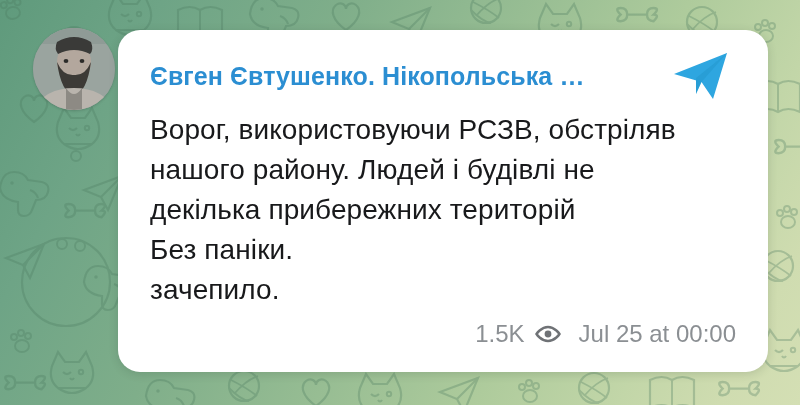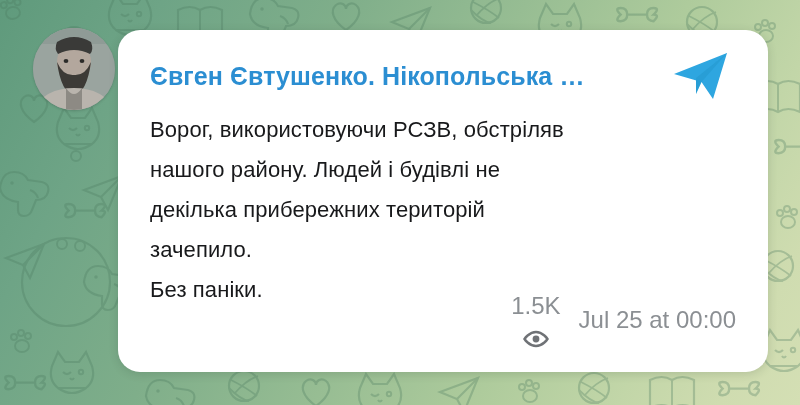--- a/index.html
+++ b/index.html
@@ -83,42 +83,41 @@
   .tg-logo {
     flex: 0 0 auto;
     margin-right: 8px;
     margin-top: 2px;
   }
   .tg-logo svg { display:block; }
 
   .message-body {
     margin-top: 14px;
     color: #18191b;
-    font-size: 22px;
+    font-size: 28px;
     line-height: 40px;
     letter-spacing: .1px;
     max-width: 560px;
   }
   .message-body .para { margin: 0; }
 
   .card-footer {
     position: absolute;
     right: 32px;
     bottom: 24px;
     display: flex;
     align-items: center;
     gap: 12px;
     color: #8b8f93;
     font-size: 24px;
   }
   .views {
     display: flex;
     align-items: center;
     gap: 10px;
-    flex-direction: column;
   }
   .views .eye-icon { display:flex; align-items:center; }
   .views .eye-icon svg { display:block; }
   .timestamp { margin-left: 6px; }
 </style>
 </head>
 <body>
 
 <div id="screenshot">
 
@@ -238,22 +237,22 @@
           <path d="M29.5 30 L55 1 L24 26 L24 42 Z" fill="#2ea6e0"></path>
           <path d="M24 26 L55 1 L29.5 30 L24 42 Z" fill="#1d8ec4" opacity=".35"></path>
         </svg>
       </div>
     </div>
 
     <div class="message-body">
       <p class="para">Ворог, використовуючи РСЗВ, обстріляв</p>
       <p class="para">нашого району. Людей і будівлі не</p>
       <p class="para">декілька прибережних територій</p>
+      <p class="para">Без паніки.</p>
       <p class="para">зачепило.</p>
-      <p class="para">Без паніки.</p>
     </div>
 
     <div class="card-footer">
       <div class="views">
         <span>1.5K</span>
         <span class="eye-icon">
           <svg width="26" height="18" viewBox="0 0 26 18" xmlns="http://www.w3.org/2000/svg">
             <path d="M13 2 C20 2 24.5 9 24.5 9 C24.5 9 20 16 13 16 C6 16 1.5 9 1.5 9 C1.5 9 6 2 13 2 Z" fill="none" stroke="#6f7276" stroke-width="2.4"></path>
             <circle cx="13" cy="9" r="3.4" fill="#6f7276"></circle>
           </svg>

